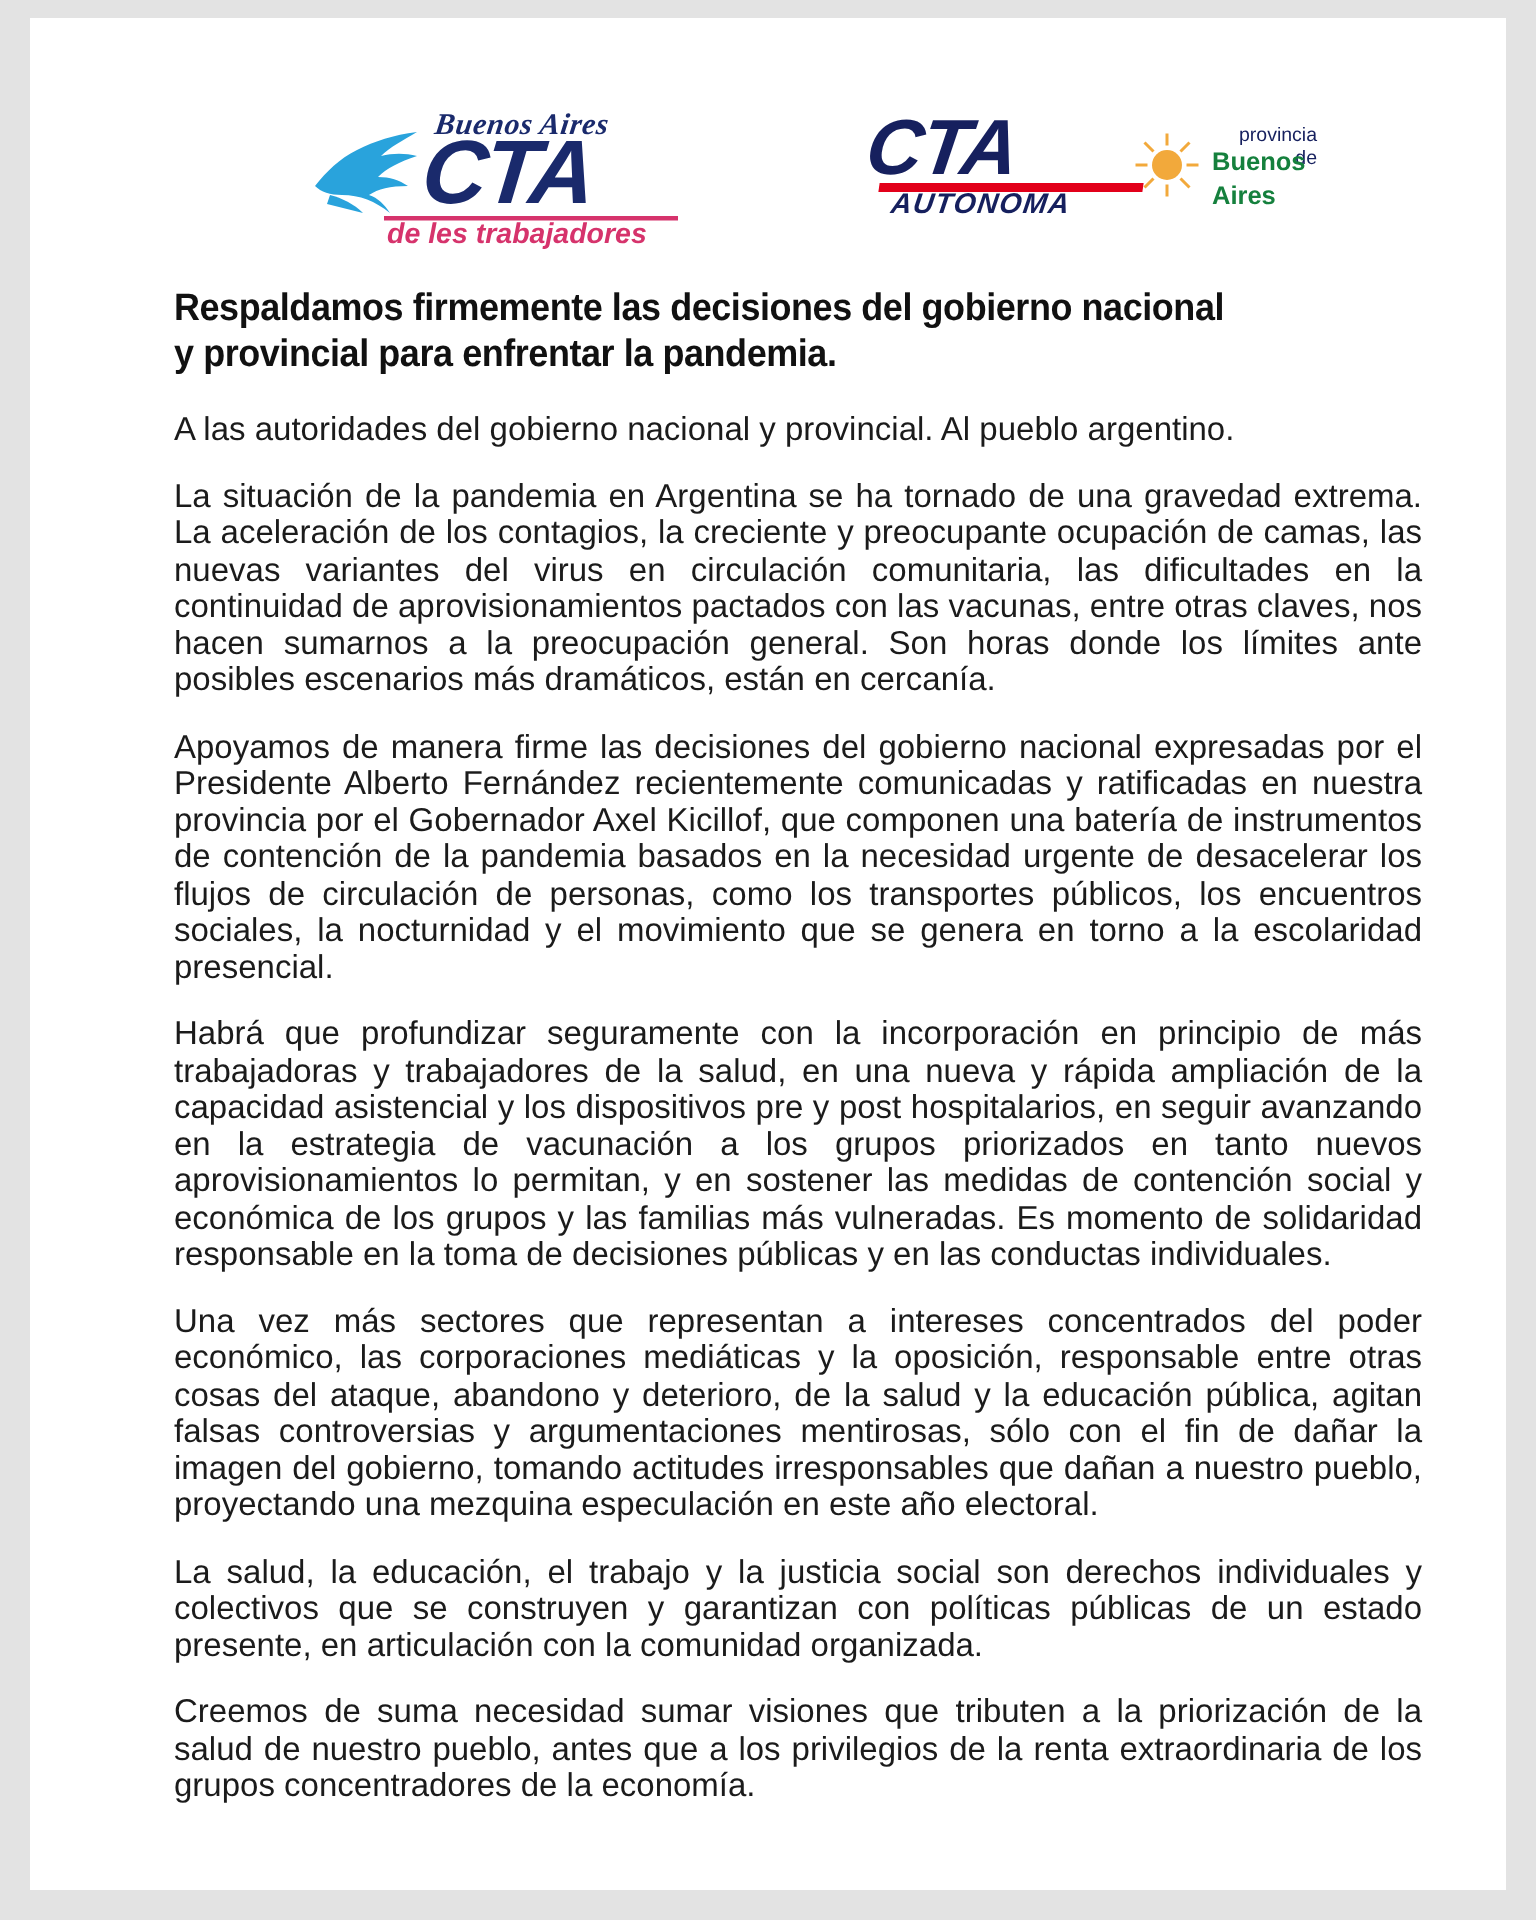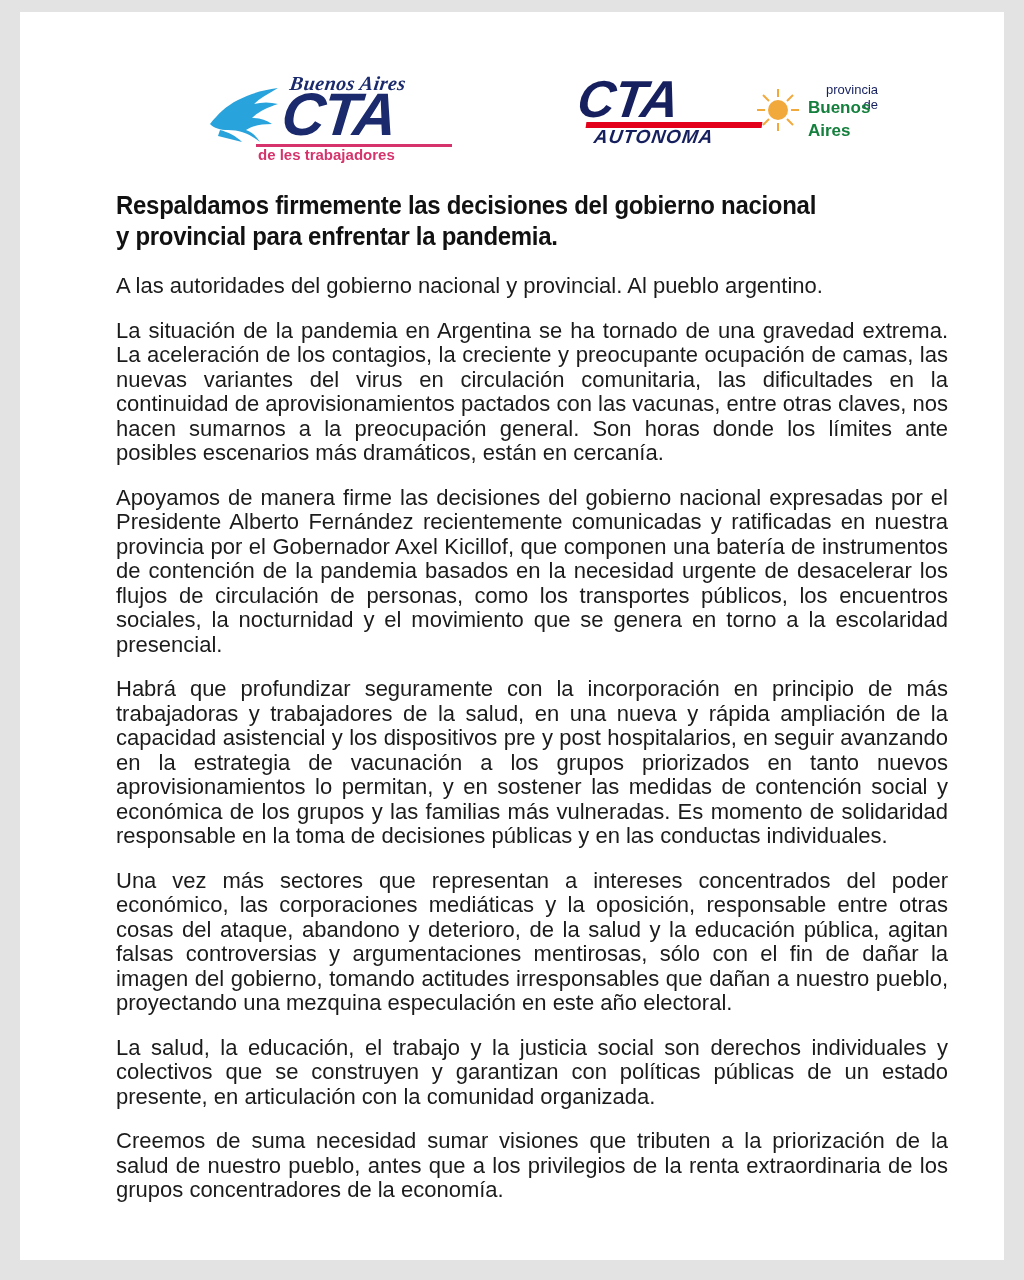--- a/index.html
+++ b/index.html
@@ -66,22 +66,23 @@
     top: 76px;
     width: 196px;
     height: 3px;
     background: #d6336c;
   }
   .logo-cta-trabajadores .tagline {
     position: absolute;
     left: 52px;
     top: 78px;
     font-family: "Liberation Sans", sans-serif;
-    font-weight: bold;
-    font-size: 15px;
+    font-style: italic;
+    font-weight: bold;
+    font-size: 19px;
     color: #d6336c;
   }
   .logo-cta-trabajadores .bird {
     position: absolute;
     left: 0px;
     top: 16px;
     width: 86px;
     height: 62px;
   }
 

